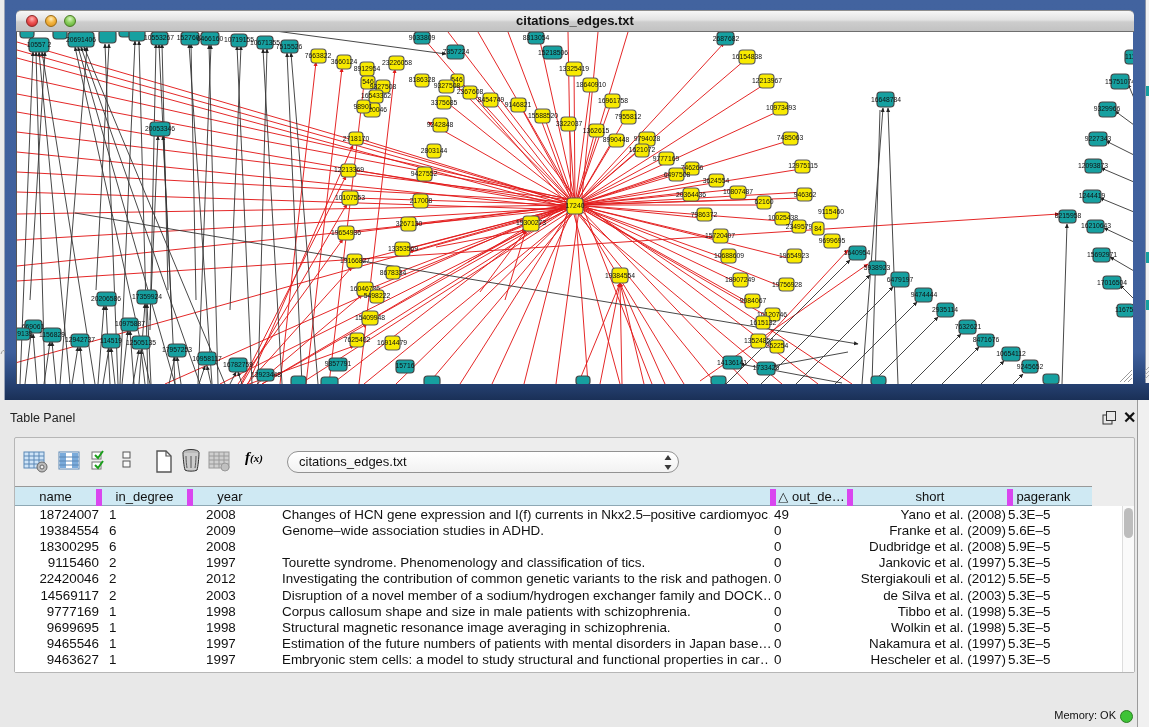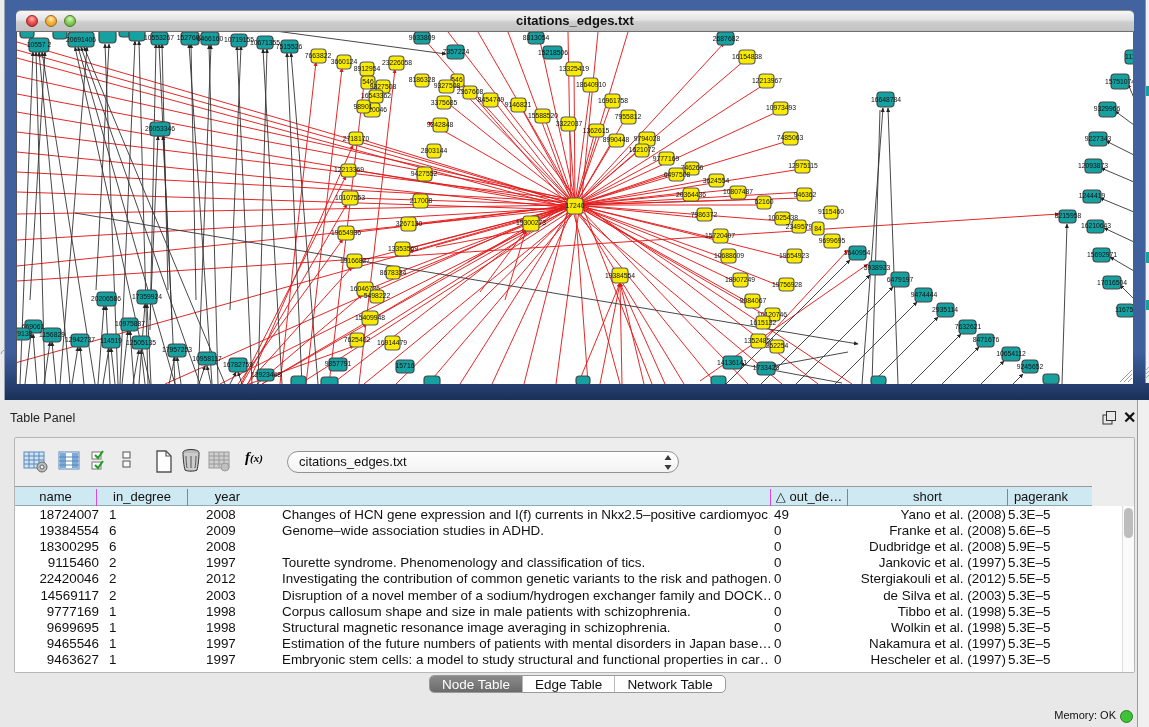--- a/index.html
+++ b/index.html
@@ -23,21 +23,21 @@
 #tablepanel { position:absolute; left:0; top:400px; width:1149px; height:327px; background:#e8e8e8; }
 #tp-title { position:absolute; left:10px; top:11px; font-size:12.5px; color:#222; }
 #tp-float { position:absolute; left:1102px; top:11px; }
 #tp-close { position:absolute; left:1123px; top:8px; font-size:16px; font-weight:bold; color:#111; }
 #content { position:absolute; left:14px; top:37px; width:1121px; height:236px; background:#ededed;
   border:1px solid #b6b6b6; border-radius:2px; }
 .ticon { position:absolute; top:12px; }
 #dropdown { position:absolute; left:272px; top:13px; width:392px; height:22px; background:linear-gradient(180deg,#fff,#f2f2f2);
   border:1px solid #929292; border-radius:11px; font-size:13px; color:#111; line-height:20px; padding-left:11px; }
 #thead { position:absolute; left:0px; top:48px; width:1077px; height:20px; background:#cfe9f3; border-top:1px solid #999; border-bottom:1px solid #8ea8b4;padding-left:40px; }
-#thead span { position:absolute; top:2px; font-size:13px; color:#111; text-align:center; border-left:1px solid #d946ef; height:20px; }
+#thead span { position:absolute; top:2px; font-size:13px; color:#111; text-align:center; border-left:6px solid #d946ef; height:20px; }
 #tbody { position:absolute; left:0px; top:68px; width:1119px; height:166px; background:#fff; overflow:hidden; }
 .trow { position:absolute; left:0; width:1119px; height:16px; font-size:13.4px; color:#111; }
 .trow span { position:absolute; white-space:nowrap; overflow:hidden; }
 .c0 { left:8px; width:76px;text-align:right; }
 .c1 { left:94px; width:80px; }
 .c2 { left:191px; width:70px; }
 .c3 { left:267px; width:488px; }
 .c4 { left:759px; width:70px; }
 .c5 { left:831px; width:160px; text-align:right; }
 .c6 { left:993px; width:90px; }
@@ -623,21 +623,21 @@
             <span class="c4">49</span>
             <span class="c5">Yano et al. (2008)</span>
             <span class="c6">5.3E–5</span>
           </div>
           <div class="trow" style="top:16.7px">
             <span class="c0">19384554</span>
             <span class="c1">6</span>
             <span class="c2">2009</span>
             <span class="c3">Genome–wide association studies in ADHD.</span>
             <span class="c4">0</span>
-            <span class="c5">Franke et al. (2008)</span>
+            <span class="c5">Franke et al. (2009)</span>
             <span class="c6">5.6E–5</span>
           </div>
           <div class="trow" style="top:32.9px">
             <span class="c0">18300295</span>
             <span class="c1">6</span>
             <span class="c2">2008</span>
             <span class="c4">0</span>
             <span class="c5">Dudbridge et al. (2008)</span>
             <span class="c6">5.9E–5</span>
           </div>
@@ -701,24 +701,19 @@
             <span class="c2">1997</span>
             <span class="c3">Embryonic stem cells: a model to study structural and functional properties in car…</span>
             <span class="c4">0</span>
             <span class="c5">Hescheler et al. (1997)</span>
             <span class="c6">5.3E–5</span>
           </div>
         </div>
       <div id="scrollbar">
           <div id="thumb"></div>
         </div>
-    </div>
-    <div id="segctl">
-      <div class="seg sel">Node Table</div>
-        <div class="seg">Edge Table</div>
-        <div class="seg">Network Table</div>
     </div>
     <div id="memory">Memory: OK</div>
     <div id="memdot"></div>
   </div>
   <div id="statusline"></div>
   <div id="rsliver2"></div>
 </div>
 
 </body></html>

